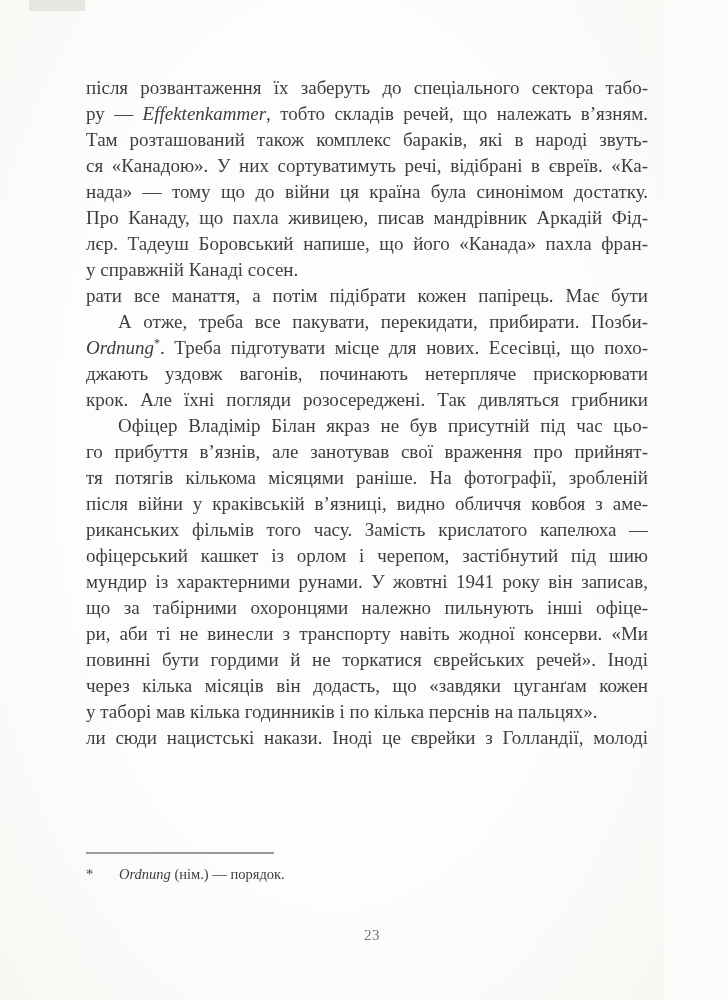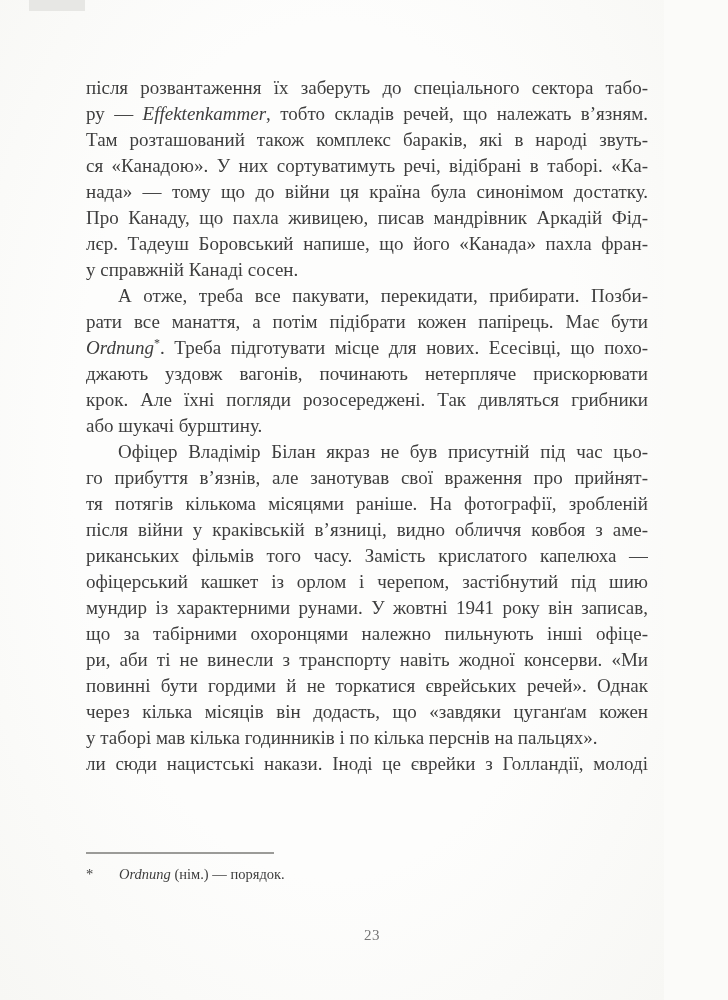--- a/index.html
+++ b/index.html
@@ -43,41 +43,40 @@
 </head>
 <body>
 
 <div class="page">
   <div class="corner-smudge"></div>
 
   <div class="text-block">
       <div class="line"><span>після розвантаження їх заберуть до спеціального сектора табо-</span></div>
       <div class="line"><span>ру — </span><span class="it">Effektenkammer</span><span>, тобто складів речей, що належать в’язням.</span></div>
       <div class="line"><span>Там розташований також комплекс бараків, які в народі звуть-</span></div>
-      <div class="line"><span>ся «Канадою». У них сортуватимуть речі, відібрані в таборі. «Ка-</span></div>
+      <div class="line"><span>ся «Канадою». У них сортуватимуть речі, відібрані в євреїв. «Ка-</span></div>
       <div class="line"><span>нада» — тому що до війни ця країна була синонімом достатку.</span></div>
       <div class="line"><span>Про Канаду, що пахла живицею, писав мандрівник Аркадій Фід-</span></div>
       <div class="line"><span>лєр. Тадеуш Боровський напише, що його «Канада» пахла фран-</span></div>
       <div class="line endline"><span>у справжній Канаді сосен.</span></div>
+      <div class="line"><span>рати все манаття, а потім підібрати кожен папірець. Має бути</span></div>
       <div class="line indent"><span>А отже, треба все пакувати, перекидати, прибирати. Позби-</span></div>
-      <div class="line"><span>рати все манаття, а потім підібрати кожен папірець. Має бути</span></div>
       <div class="line"><span class="it">Ordnung</span><sup>*</sup><span>. Треба підготувати місце для нових. Есесівці, що похо-</span></div>
       <div class="line"><span>джають уздовж вагонів, починають нетерпляче прискорювати</span></div>
       <div class="line"><span>крок. Але їхні погляди розосереджені. Так дивляться грибники</span></div>
-      <div class="line endline"><span>або шукачі бурштину.</span></div>
       <div class="line indent"><span>Офіцер Владімір Білан якраз не був присутній під час цьо-</span></div>
       <div class="line"><span>го прибуття в’язнів, але занотував свої враження про прийнят-</span></div>
       <div class="line"><span>тя потягів кількома місяцями раніше. На фотографії, зробленій</span></div>
       <div class="line"><span>після війни у краківській в’язниці, видно обличчя ковбоя з аме-</span></div>
       <div class="line"><span>риканських фільмів того часу. Замість крислатого капелюха —</span></div>
       <div class="line"><span>офіцерський кашкет із орлом і черепом, застібнутий під шию</span></div>
       <div class="line"><span>мундир із характерними рунами. У жовтні 1941 року він записав,</span></div>
       <div class="line"><span>що за табірними охоронцями належно пильнують інші офіце-</span></div>
       <div class="line"><span>ри, аби ті не винесли з транспорту навіть жодної консерви. «Ми</span></div>
-      <div class="line"><span>повинні бути гордими й не торкатися єврейських речей». Однак</span></div>
+      <div class="line"><span>повинні бути гордими й не торкатися єврейських речей». Іноді</span></div>
       <div class="line"><span>через кілька місяців він додасть, що «завдяки цуганґам кожен</span></div>
       <div class="line endline"><span>у таборі мав кілька годинників і по кілька перснів на пальцях».</span></div>
       <div class="line"><span>ли сюди нацистські накази. Іноді це єврейки з Голландії, молоді</span></div>
     </div>
 
   <div class="footnote">
     <div class="footnote-rule"></div>
     <div class="footnote-line">
       <span class="fn-marker">*</span>
       <span class="fn-text"><span class="it">Ordnung</span><span> (нім.) — порядок.</span></span>

